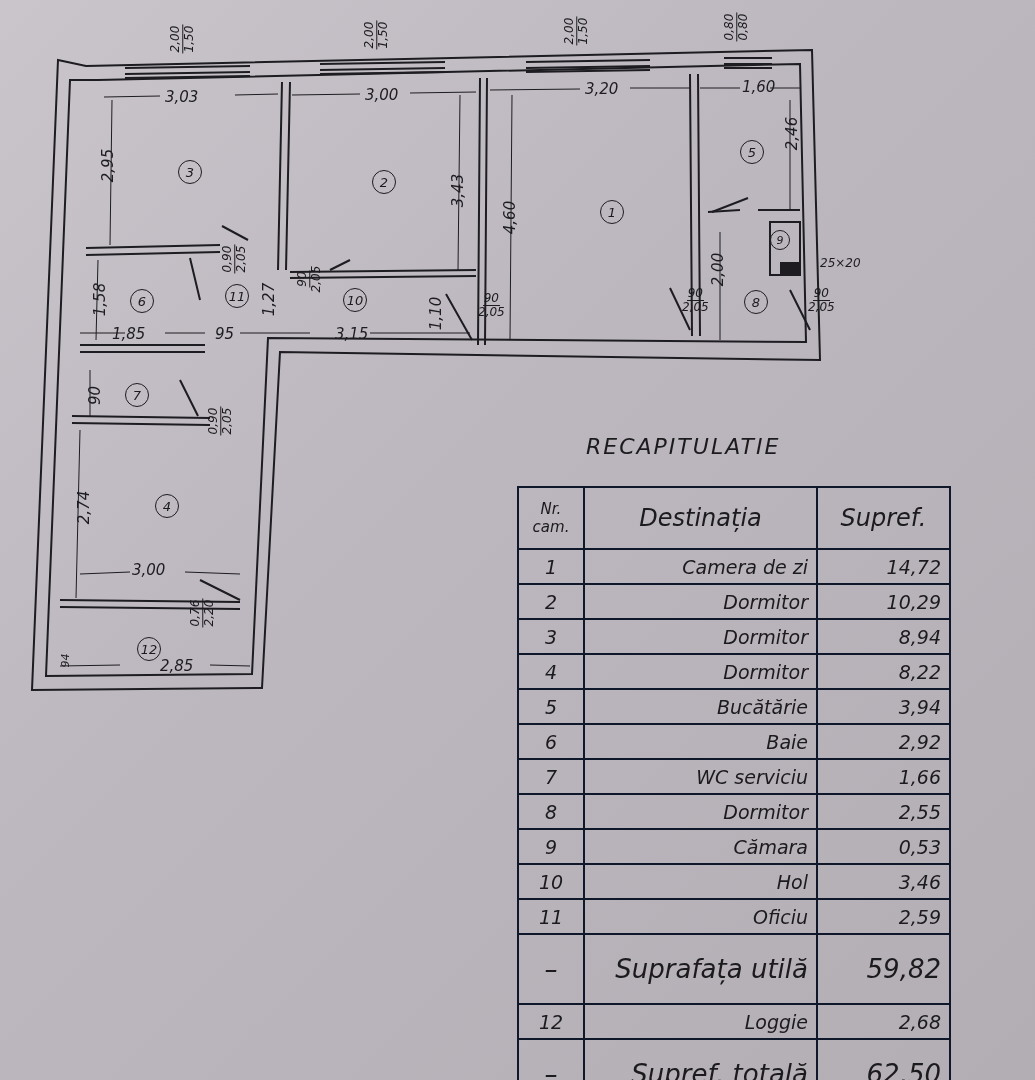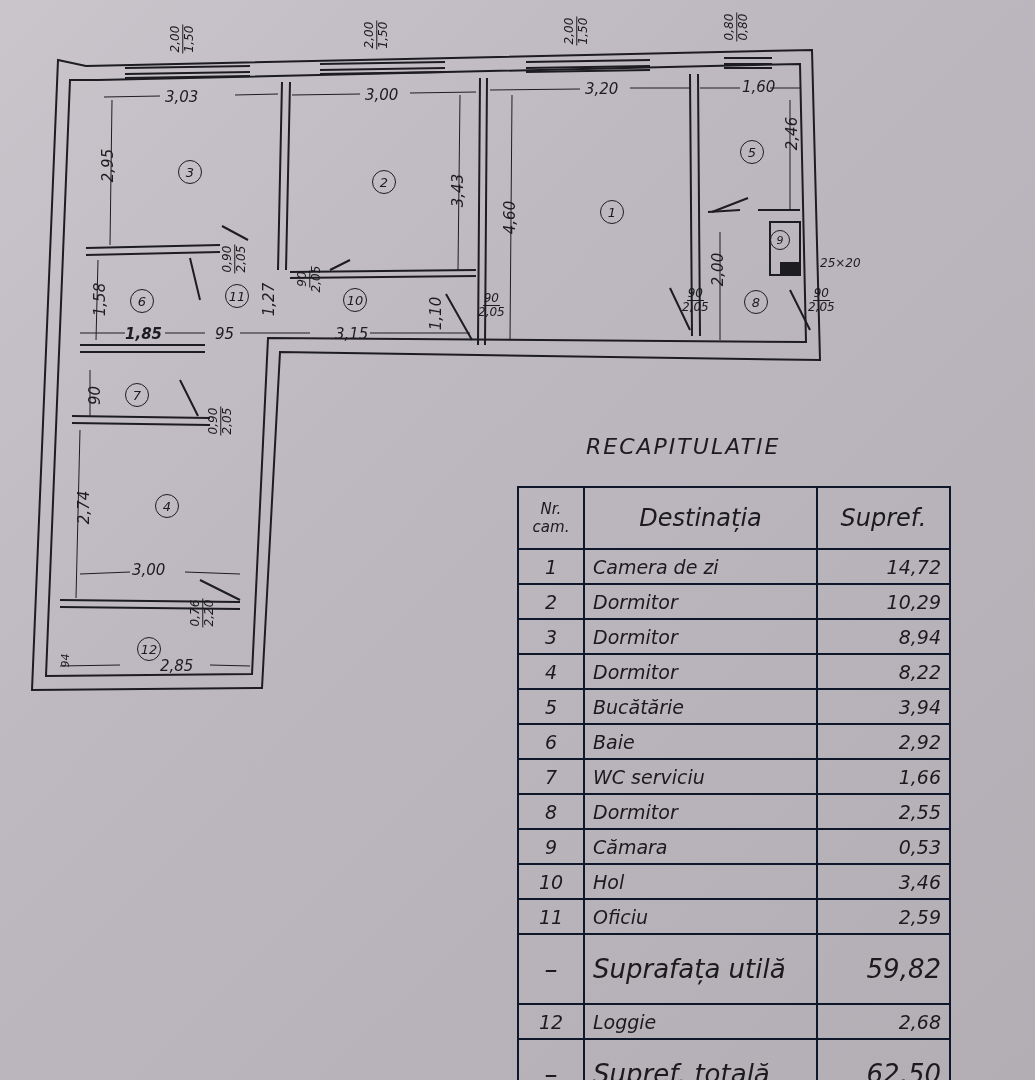--- a/index.html
+++ b/index.html
@@ -20,21 +20,21 @@
         font-size:12px;font-style:italic;line-height:1.05;}
   .fracH span:first-child{border-bottom:1.3px solid #1d1c20;padding:0 1px;}
   .title{position:absolute;left:586px;top:434px;font-size:22px;letter-spacing:2px;
          font-style:italic;font-family:"DejaVu Sans",sans-serif;}
   table.recap{position:absolute;left:517px;top:486px;border-collapse:collapse;
               font-family:"DejaVu Sans",sans-serif;font-style:italic;}
   table.recap td,table.recap th{border:2px solid #0f172a;padding:0 8px;font-weight:normal;height:33px;}
   table.recap th{height:60px;font-size:24px;}
   table.recap td{font-size:19px;}
   td.nr{width:48px;text-align:center;}
-  td.dest{width:215px;text-align:left;margin-top:40px;}
+  td.dest{width:215px;text-align:right;margin-top:40px;}
   td.sup{width:115px;text-align:right;}
   tr.sum td{height:68px;font-size:26px;}
   th.nrh{font-size:15px!important;line-height:1.2;}
 </style>
 </head>
 <body>
 
 <svg class="plan" viewBox="0 0 1035 1080" width="1035" height="1080">
   <g fill="none" stroke="#1d1c20" stroke-width="2">
 
@@ -108,21 +108,21 @@
 <div class="lbl" style="left:165px;top:90px;text-align:center;">3,03</div>
 <div class="lbl v" style="left:92px;top:158px;">2,95</div>
 <div class="lbl" style="left:365px;top:88px;">3,00</div>
 <div class="lbl v" style="left:442px;top:183px;">3,43</div>
 <div class="lbl" style="left:585px;top:82px;">3,20</div>
 <div class="lbl v" style="left:494px;top:210px;">4,60</div>
 <div class="lbl" style="left:742px;top:80px;text-align:right;">1,60</div>
 <div class="lbl v" style="left:776px;top:126px;">2,46</div>
 <div class="lbl v" style="left:702px;top:262px;">2,00</div>
 <div class="lbl v" style="left:84px;top:292px;">1,58</div>
-<div class="lbl" style="left:125px;top:327px;font-weight:bold;">1,85</div>
+<div class="lbl" style="left:112px;top:327px;">1,85</div>
 <div class="lbl" style="left:215px;top:327px;text-align:right;">95</div>
 <div class="lbl" style="left:335px;top:327px;">3,15</div>
 <div class="lbl v" style="left:420px;top:306px;">1,10</div>
 <div class="lbl v" style="left:253px;top:292px;">1,27</div>
 <div class="lbl v" style="left:86px;top:388px;">90</div>
 <div class="lbl v" style="left:68px;top:500px;">2,74</div>
 <div class="lbl" style="left:132px;top:563px;">3,00</div>
 <div class="lbl" style="left:160px;top:659px;text-align:center;">2,85</div>
 <div class="lbl v" style="left:58px;top:655px;font-size:11px;">94</div>
 <div class="lbl" style="left:820px;top:257px;font-size:12px;">25×20</div>

